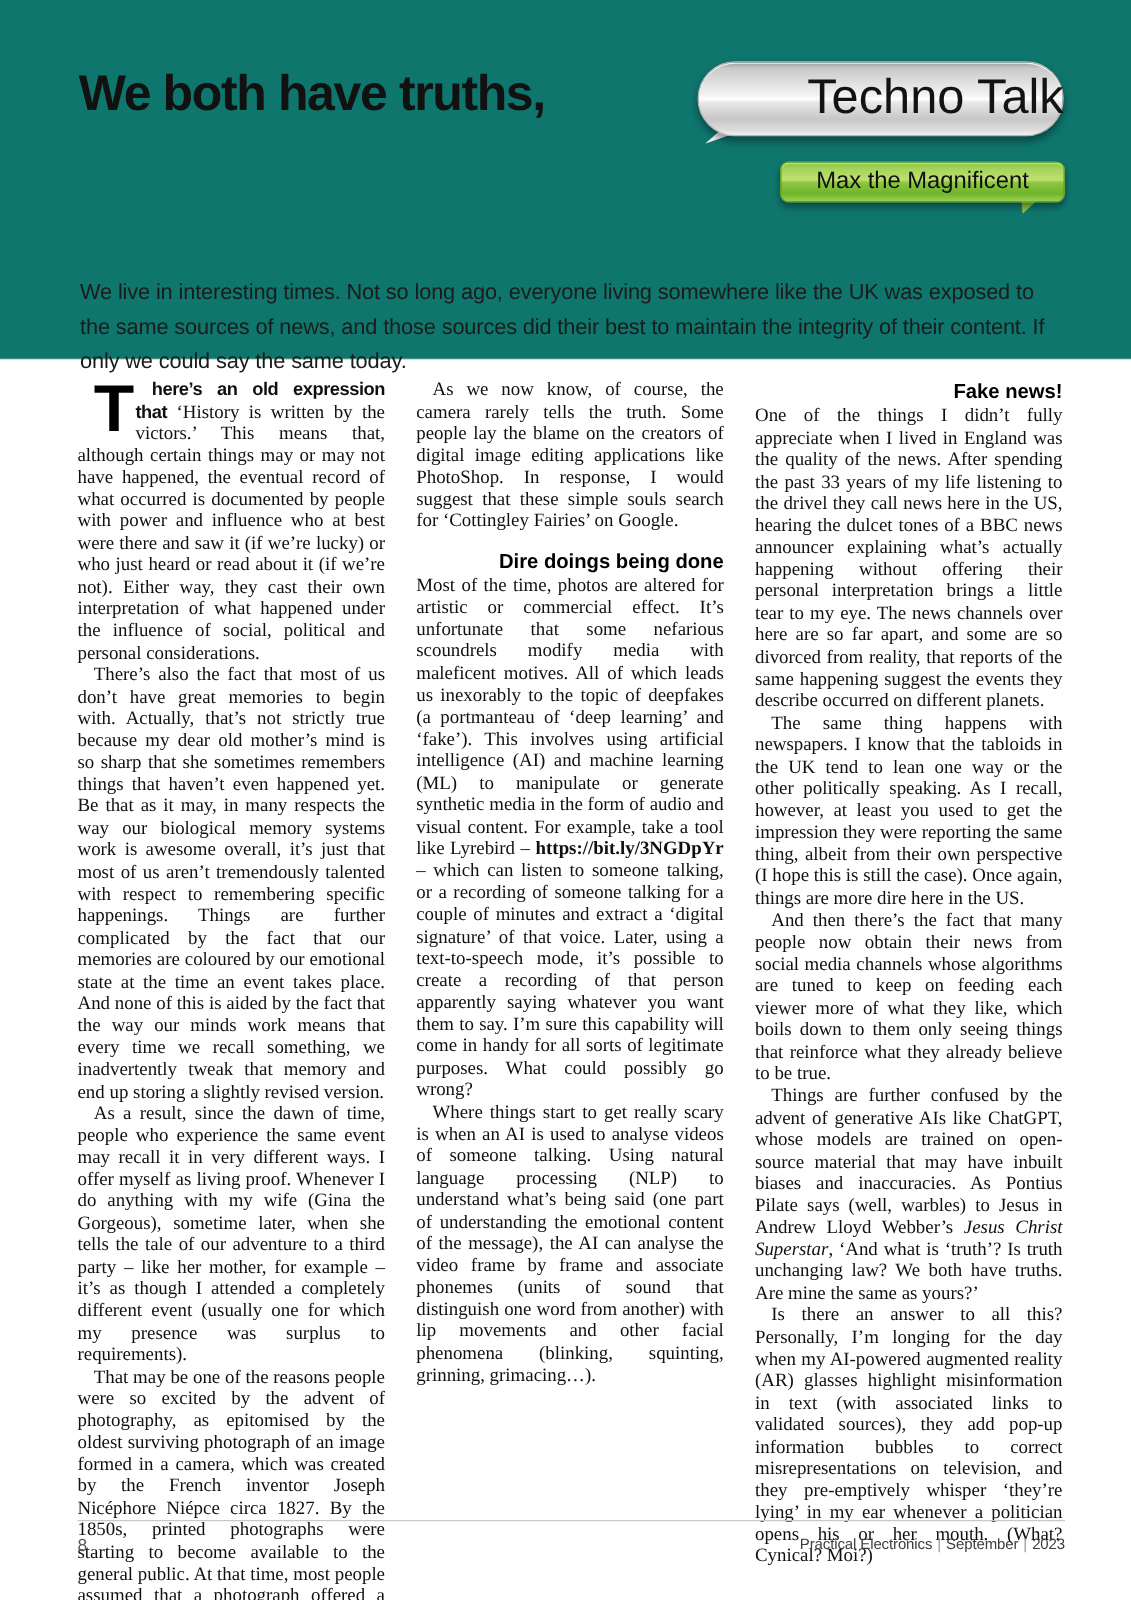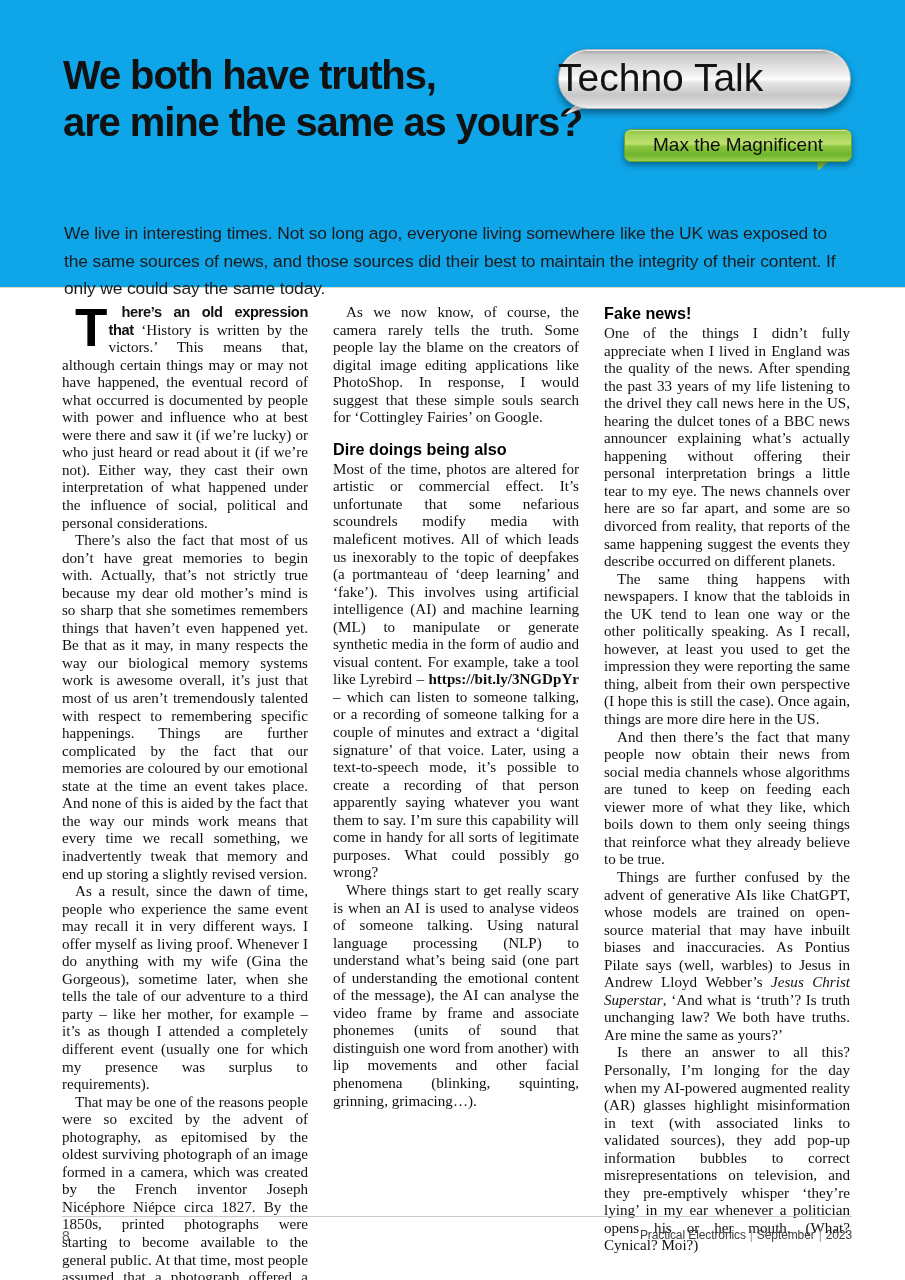--- a/index.html
+++ b/index.html
@@ -20,21 +20,21 @@
     width: 905px;
     height: 1280px;
     position: relative;
     background: #ffffff;
   }
   #masthead {
     position: absolute;
     left: 0; top: 0;
     width: 905px;
     height: 288px;
-    background: #0ea5e9;
+    background: #0f766e;
     border-bottom: 1px solid #d8dcc4;
     box-sizing: border-box;
   }
 
   #headline {
     position: absolute;
     left: 63px;
     top: 52px;
     width: 600px;
     font-family: "Liberation Sans", sans-serif;
@@ -76,21 +76,21 @@
     background: linear-gradient(to bottom, #cbcbcb 0%, #ededed 60%, #f6f6f6 100%);
     clip-path: polygon(0% 100%, 100% 0%, 100% 60%);
     filter: drop-shadow(0 3px 3px rgba(0,0,0,0.35));
   }
   #techno-talk .pill-text {
     position: absolute;
     left: 0; top: 0;
     width: 293px;
     height: 60px;
     line-height: 58px;
-    text-align: left;
+    text-align: right;
     font-family: "Liberation Sans", sans-serif;
     font-size: 39px;
     font-weight: normal;
     letter-spacing: 0px;
     color: #131313;
   }
 
   
   #byline {
     position: absolute;
@@ -173,21 +173,21 @@
     text-indent: 13px;
   }
   .column p.no-indent { text-indent: 0; }
   .column h2 {
     font-family: "Liberation Sans", sans-serif;
     font-size: 16.2px;
     line-height: 19px;
     font-weight: bold;
     margin: 13px 0 2px 0;
     color: #000000;
-    text-align: left;
+    text-align: right;
     -webkit-hyphens: none;
     hyphens: none;
   }
   .column h2.first-head { margin-top: 0; }
   .dropcap-para {
     text-indent: 0;
   }
   .dropcap {
     float: left;
     font-family: "Liberation Sans", sans-serif;
@@ -236,21 +236,20 @@
 </style>
 </head>
 <body>
 
 <div id="page">
 
   <div id="masthead">
 
     <div id="headline">
       <span class="hl-line">We both have truths,</span>
-      <span class="hl-line">are mine the same as yours?</span>
     </div>
 
     <div id="techno-talk">
       <div class="pill-tail"></div>
       <div class="pill-body"></div>
       <div class="pill-text">Techno Talk</div>
     </div>
 
     <div id="byline">
       <div class="pill-tail"></div>
@@ -265,21 +264,21 @@
 
     <div class="column">
       <p class="dropcap-para"><span class="dropcap">T</span><span class="lead-bold">here’s an old expression that</span><span> ‘History is written by the victors.’ This means that, although certain things may or may not have happened, the eventual record of what occurred is documented by people with power and influence who at best were there and saw it (if we’re lucky) or who just heard or read about it (if we’re not). Either way, they cast their own interpretation of what happened under the influence of social, political and personal considerations.</span></p>
       <p>There’s also the fact that most of us don’t have great memories to begin with. Actually, that’s not strictly true because my dear old mother’s mind is so sharp that she sometimes remembers things that haven’t even happened yet. Be that as it may, in many respects the way our biological memory systems work is awesome overall, it’s just that most of us aren’t tremendously talented with respect to remembering specific happenings. Things are further complicated by the fact that our memories are coloured by our emotional state at the time an event takes place. And none of this is aided by the fact that the way our minds work means that every time we recall something, we inadvertently tweak that memory and end up storing a slightly revised version.</p>
       <p>As a result, since the dawn of time, people who experience the same event may recall it in very different ways. I offer myself as living proof. Whenever I do anything with my wife (Gina the Gorgeous), sometime later, when she tells the tale of our adventure to a third party – like her mother, for example – it’s as though I attended a completely different event (usually one for which my presence was surplus to requirements).</p>
       <p>That may be one of the reasons people were so excited by the advent of photography, as epitomised by the oldest surviving photograph of an image formed in a camera, which was created by the French inventor Joseph Nicéphore Niépce circa 1827. By the 1850s, printed photographs were starting to become available to the general public. At that time, most people assumed that a photograph offered a faithful depiction of a</p>
     </div>
 
     <div class="column">
       <p>As we now know, of course, the camera rarely tells the truth. Some people lay the blame on the creators of digital image editing applications like PhotoShop. In response, I would suggest that these simple souls search for ‘Cottingley Fairies’ on Google.</p>
-      <h2>Dire doings being also</h2>
+      <h2>Dire doings being done</h2>
       <p class="no-indent"><span>Most of the time, photos are altered for artistic or commercial effect. It’s unfortunate that some nefarious scoundrels modify media with maleficent motives. All of which leads us inexorably to the topic of deepfakes (a portmanteau of ‘deep learning’ and ‘fake’). This involves using artificial intelligence (AI) and machine learning (ML) to manipulate or generate synthetic media in the form of audio and visual content. For example, take a tool like Lyrebird – </span><span class="url-bold">https://bit.ly/3NGDpYr</span><span> – which can listen to someone talking, or a recording of someone talking for a couple of minutes and extract a ‘digital signature’ of that voice. Later, using a text-to-speech mode, it’s possible to create a recording of that person apparently saying whatever you want them to say. I’m sure this capability will come in handy for all sorts of legitimate purposes. What could possibly go wrong?</span></p>
       <p>Where things start to get really scary is when an AI is used to analyse videos of someone talking. Using natural language processing (NLP) to understand what’s being said (one part of understanding the emotional content of the message), the AI can analyse the video frame by frame and associate phonemes (units of sound that distinguish one word from another) with lip movements and other facial phenomena (blinking, squinting, grinning, grimacing…).</p>
     </div>
 
     <div class="column">
       <h2 class="first-head">Fake news!</h2>
       <p class="no-indent">One of the things I didn’t fully appreciate when I lived in England was the quality of the news. After spending the past 33 years of my life listening to the drivel they call news here in the US, hearing the dulcet tones of a BBC news announcer explaining what’s actually happening without offering their personal interpretation brings a little tear to my eye. The news channels over here are so far apart, and some are so divorced from reality, that reports of the same happening suggest the events they describe occurred on different planets.</p>
       <p>The same thing happens with newspapers. I know that the tabloids in the UK tend to lean one way or the other politically speaking. As I recall, however, at least you used to get the impression they were reporting the same thing, albeit from their own perspective (I hope this is still the case). Once again, things are more dire here in the US.</p>
       <p>And then there’s the fact that many people now obtain their news from social media channels whose algorithms are tuned to keep on feeding each viewer more of what they like, which boils down to them only seeing things that reinforce what they already believe to be true.</p>
       <p><span>Things are further confused by the advent of generative AIs like ChatGPT, whose models are trained on open-source material that may have inbuilt biases and inaccuracies. As Pontius Pilate says (well, warbles) to Jesus in Andrew Lloyd Webber’s </span><span class="ital">Jesus Christ Superstar</span><span>, ‘And what is ‘truth’? Is truth unchanging law? We both have truths. Are mine the same as yours?’</span></p>

